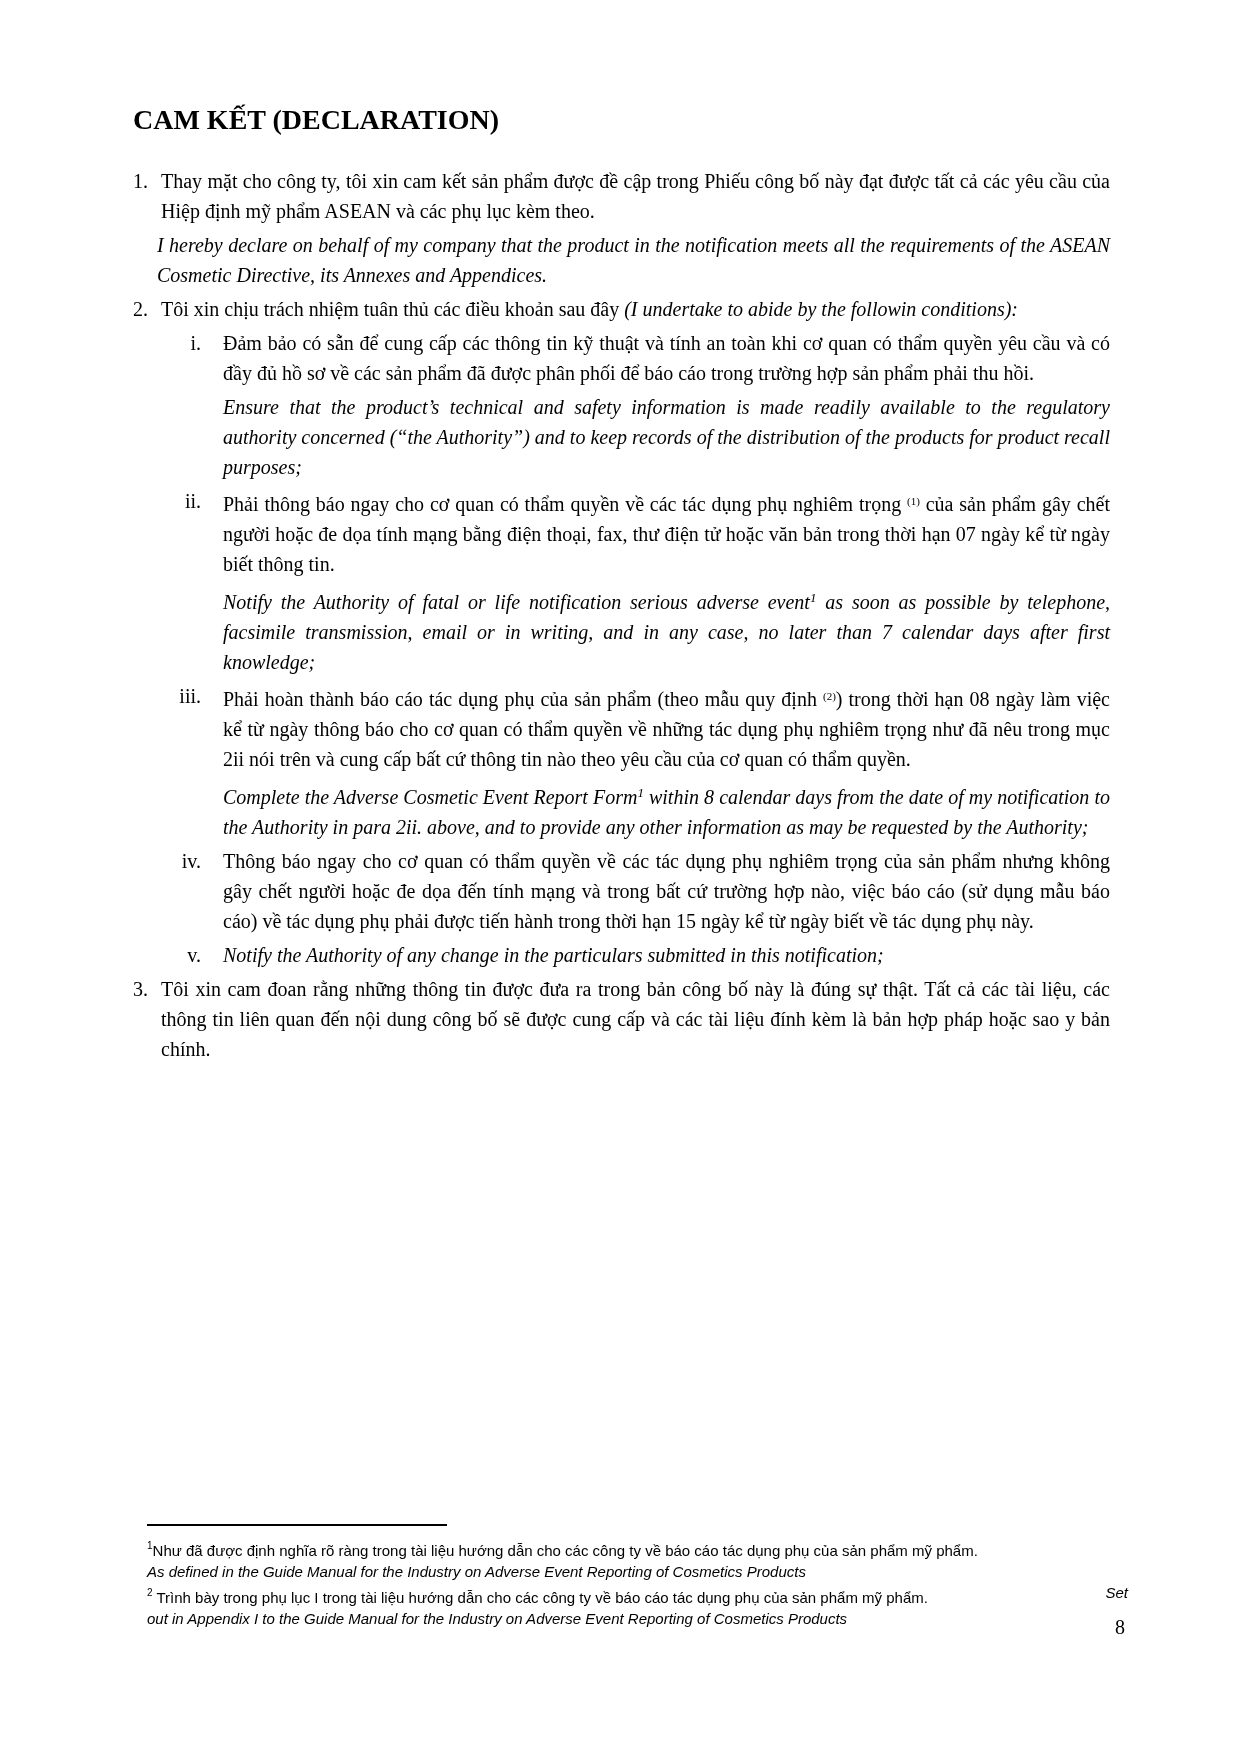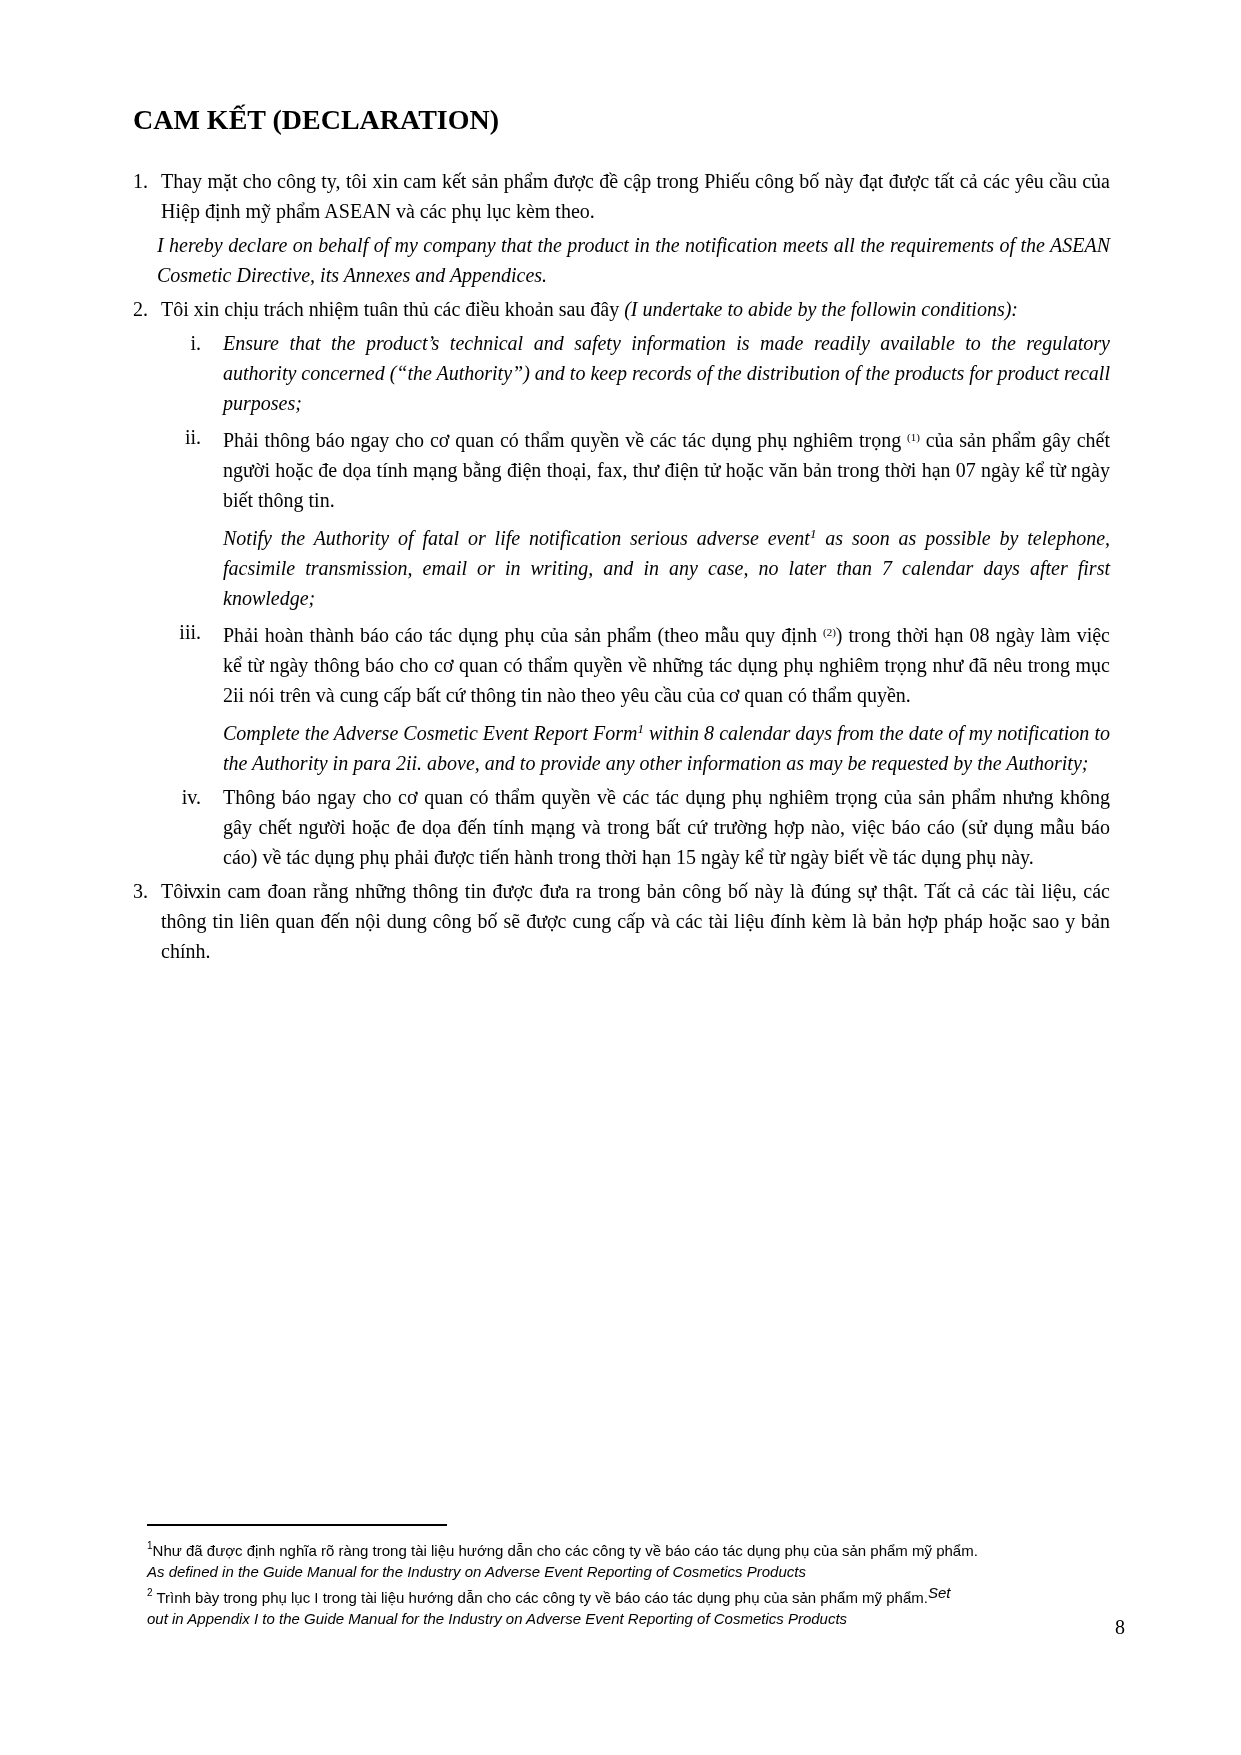--- a/index.html
+++ b/index.html
@@ -28,21 +28,21 @@
   .sup-paren { font-size:11px; vertical-align:6px; }
   .sup-num { font-size:13px; vertical-align:7px; }
   .footer-area { position:absolute; left:133px; top:1524px; width:995px; }
   .fn-sep { width:300px; height:2px; background:#000; margin:0 0 9px 14px; }
   .fn {
     font-family:"Liberation Sans", sans-serif;
     font-size:15px; line-height:21px; margin-left:14px; width:981px;
     text-align:left;
   }
   .fn-en { font-style:italic; }
-  .fn-row { display:flex; }
+  .fn-row { display:flex; justify-content:space-between; }
   .pagenum { position:absolute; right:116px; top:1616px; font-size:20px; }
 </style>
 </head>
 <body>
 
 <div class="doc">
 
   <div class="title">CAM KẾT (DECLARATION)</div>
 
   <div class="para item">
@@ -51,20 +51,21 @@
   </div>
   <div class="para item-en">I hereby declare on behalf of my company that the product in the notification meets all the requirements of the ASEAN Cosmetic Directive, its Annexes and Appendices.</div>
 
   <div class="para item">
     <span class="num">2.</span>
     <span>Tôi xin chịu trách nhiệm tuân thủ các điều khoản sau đây </span><span class="it">(I undertake to abide by the followin conditions):</span>
   </div>
 
   <div class="para sub">
     <span class="num">i.</span>
+    <span>Đảm bảo có sẵn để cung cấp các thông tin kỹ thuật và tính an toàn khi cơ quan có thẩm quyền yêu cầu và có đầy đủ hồ sơ về các sản phẩm đã được phân phối để báo cáo trong trường hợp sản phẩm phải thu hồi.</span>
   </div>
   <div class="para sub-en">Ensure that the product’s technical and safety information is made readily available to the regulatory authority concerned (“the Authority”) and to keep records of the distribution of the products for product recall purposes;</div>
 
   <div class="para sub">
     <span class="num">ii.</span>
     <span>Phải thông báo ngay cho cơ quan có thẩm quyền về các tác dụng phụ nghiêm trọng </span><span class="sup-paren">(1)</span><span> của sản phẩm gây chết người hoặc đe dọa tính mạng bằng điện thoại, fax, thư điện tử hoặc văn bản trong thời hạn 07 ngày kể từ ngày biết thông tin.</span>
   </div>
   <div class="para sub-en">
     <span>Notify the Authority of fatal or life notification serious adverse event</span><span class="sup-num">1</span><span> as soon as possible by telephone, facsimile transmission, email or in writing, and in any case, no later than 7 calendar days after first knowledge;</span>
   </div>
@@ -78,20 +79,21 @@
   </div>
 
   <div class="para sub">
     <span class="num">iv.</span>
     <span>Thông báo ngay cho cơ quan có thẩm quyền về các tác dụng phụ nghiêm trọng của sản phẩm nhưng không gây chết người hoặc đe dọa đến tính mạng và trong bất cứ trường hợp nào, việc báo cáo (sử dụng mẫu báo cáo) về tác dụng phụ phải được tiến hành trong thời hạn 15 ngày kể từ ngày biết về tác dụng phụ này.</span>
   </div>
 
   <div class="para sub">
     <span class="num">v.</span>
   </div>
+  <div class="para sub-en">Notify the Authority of any change in the particulars submitted in this notification;</div>
 
   <div class="para item">
     <span class="num">3.</span>
     <span>Tôi xin cam đoan rằng những thông tin được đưa ra trong bản công bố này là đúng sự thật. Tất cả các tài liệu, các thông tin liên quan đến nội dung công bố sẽ được cung cấp và các tài liệu đính kèm là bản hợp pháp hoặc sao y bản chính.</span>
   </div>
 
 </div>
 
 <div class="footer-area">
   <div class="fn-sep"></div>

